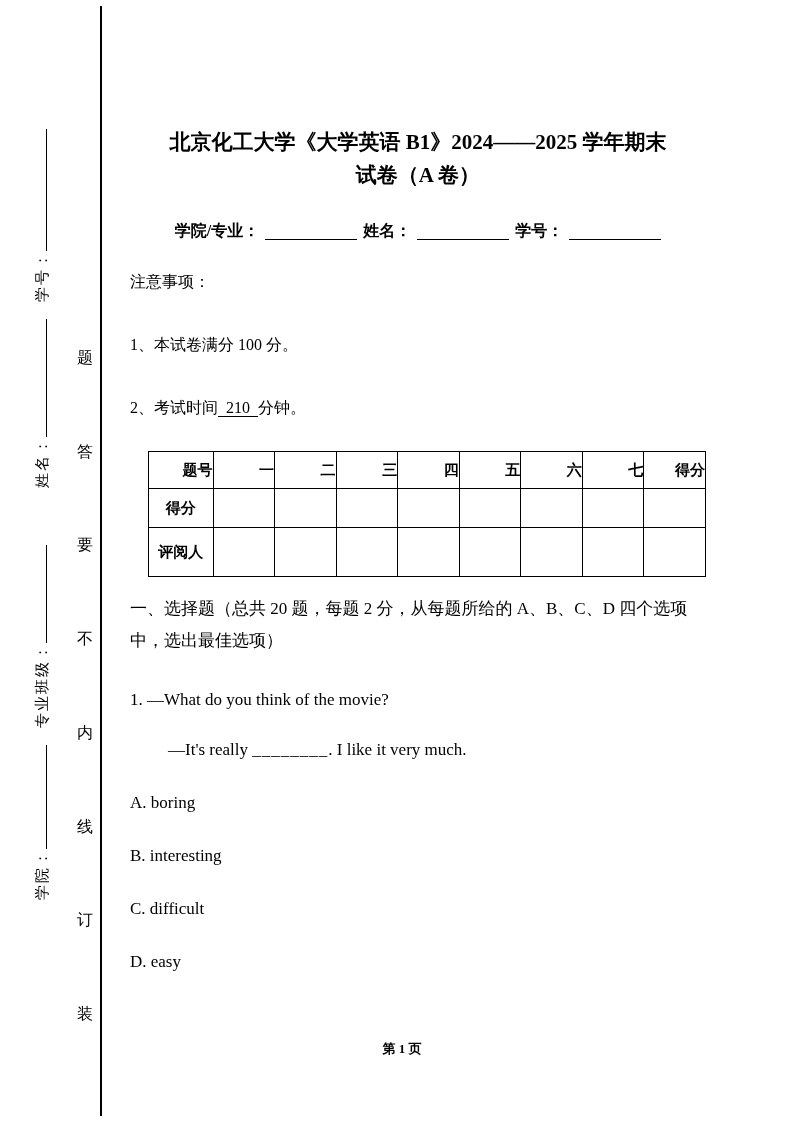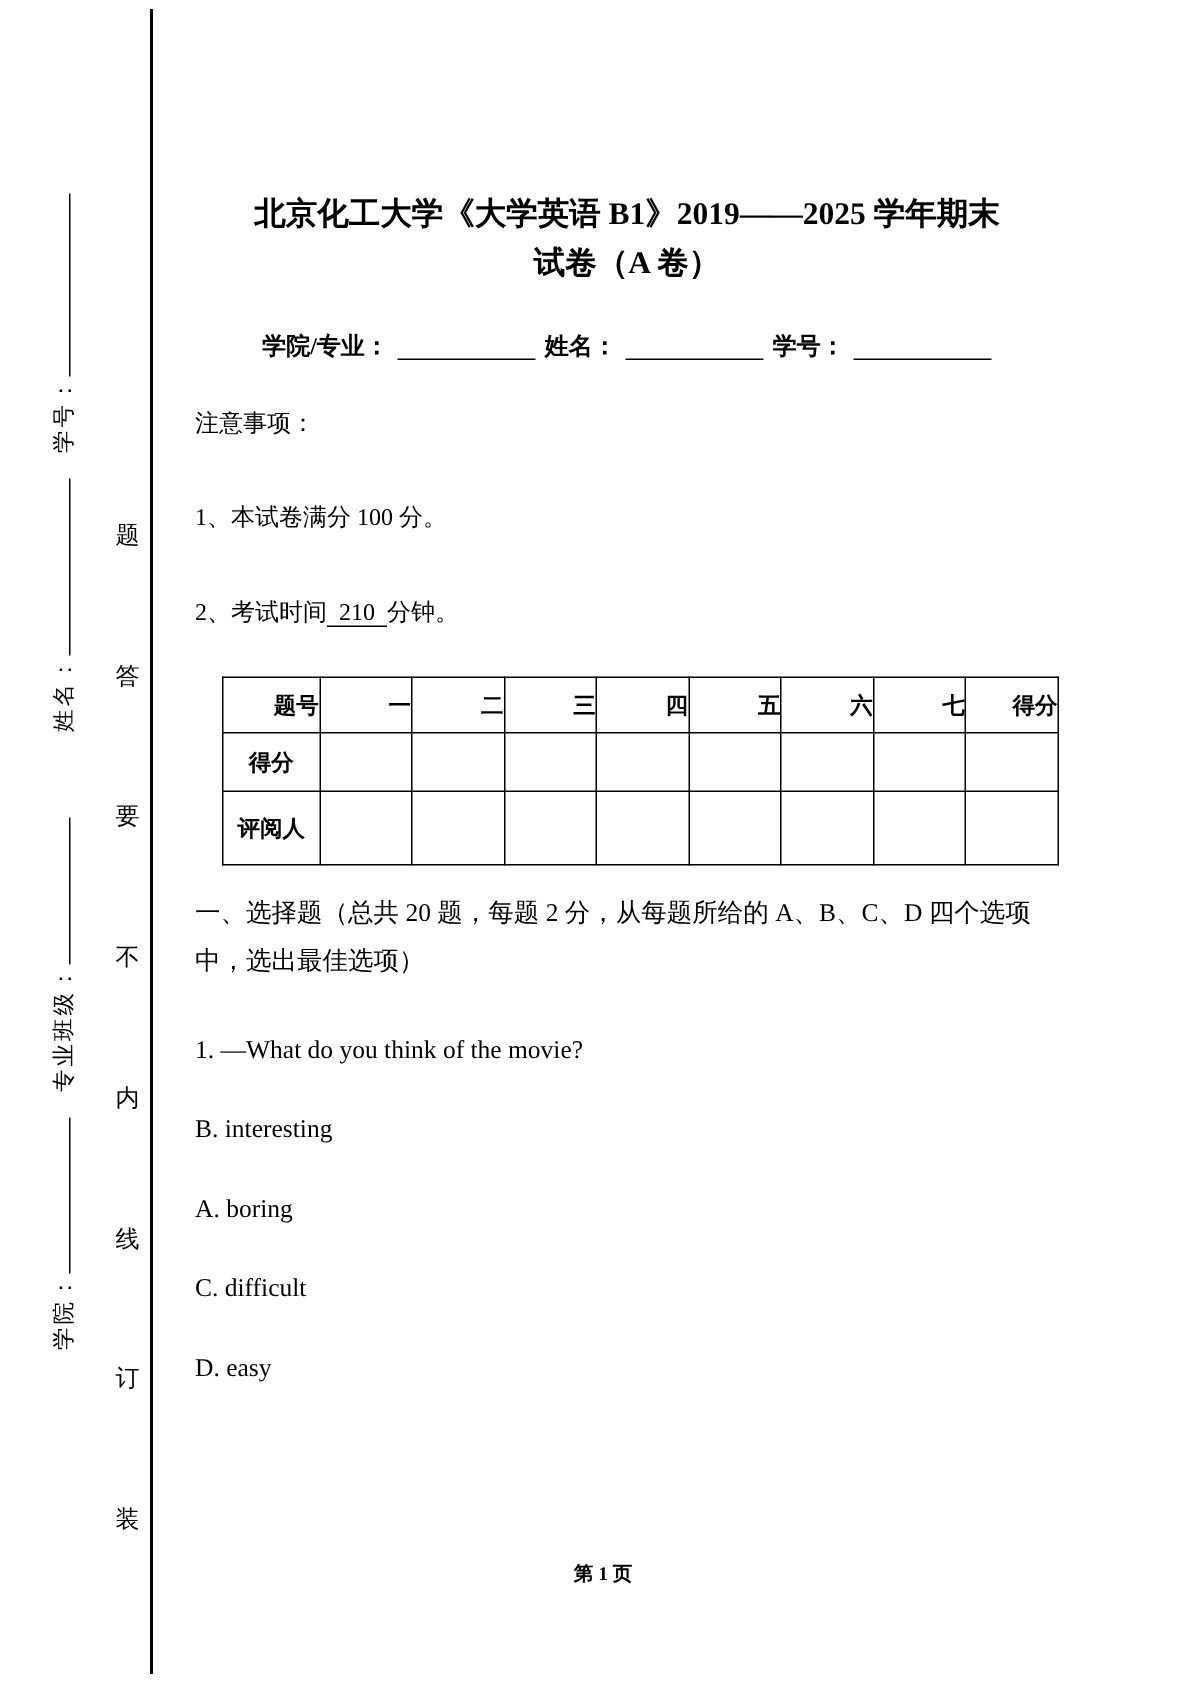--- a/index.html
+++ b/index.html
@@ -84,21 +84,21 @@
     <span>线</span>
     <span>订</span>
     <span>装</span>
   </div>
 
   <div class="vline"></div>
 
   <div class="content">
 
     <h1 class="title">
-      <span>北京化工大学《大学英语 B1》2019——2025 学年期末</span><br>
+      <span>北京化工大学《大学英语 B1》2024——2025 学年期末</span><br>
       <span>试卷（A 卷）</span>
     </h1>
 
     <div class="info-line">
       <span>学院/专业：</span>
         <span class="blank"></span>
       <span>姓名：</span>
         <span class="blank"></span>
       <span>学号：</span>
         <span class="blank"></span>
@@ -147,23 +147,26 @@
         <td class="c"></td>
         <td class="c"></td>
       </tr>
     </tbody>
       </table>
 
     <div class="section-heading">一、选择题（总共 20 题，每题 2 分，从每题所给的 A、B、C、D 四个选项中，选出最佳选项）</div>
 
     <div class="question">1. —What do you think of the movie?</div>
 
+    <div class="q-line2">
+      <span>—It's really </span><span class="ans-blank">________</span><span>. I like it very much.</span>
+    </div>
 
+    <div class="option">A. boring</div>
     <div class="option">B. interesting</div>
-    <div class="option">A. boring</div>
     <div class="option">C. difficult</div>
     <div class="option">D. easy</div>
 
   </div>
 
   <div class="footer">第 1 页</div>
 
 </div>
 
 </body></html>

